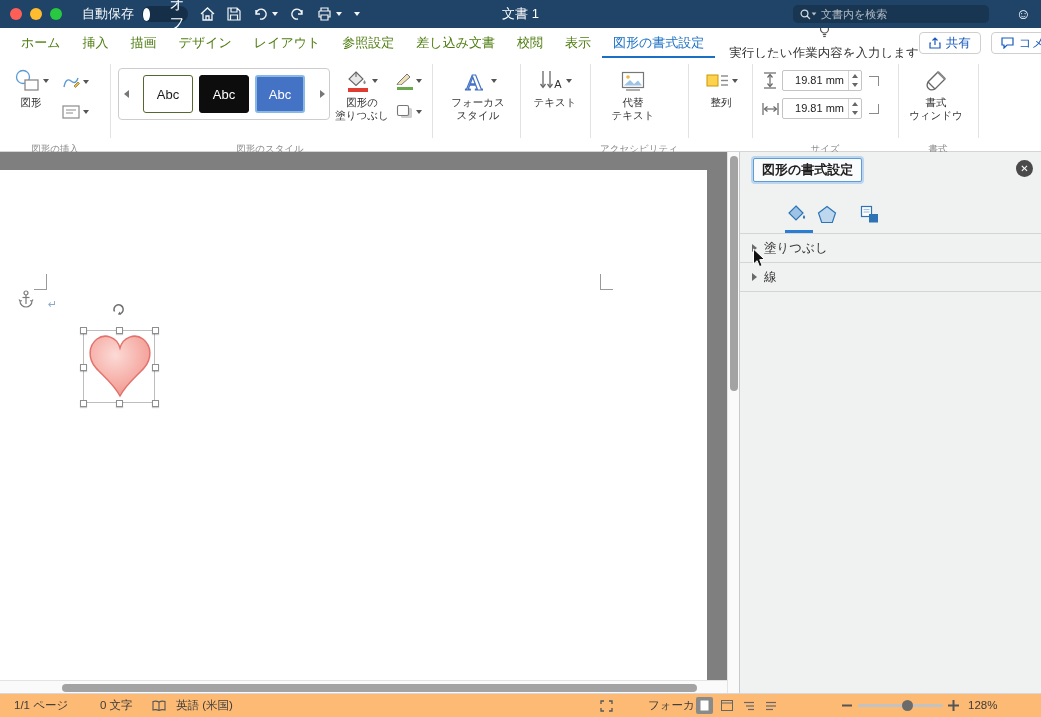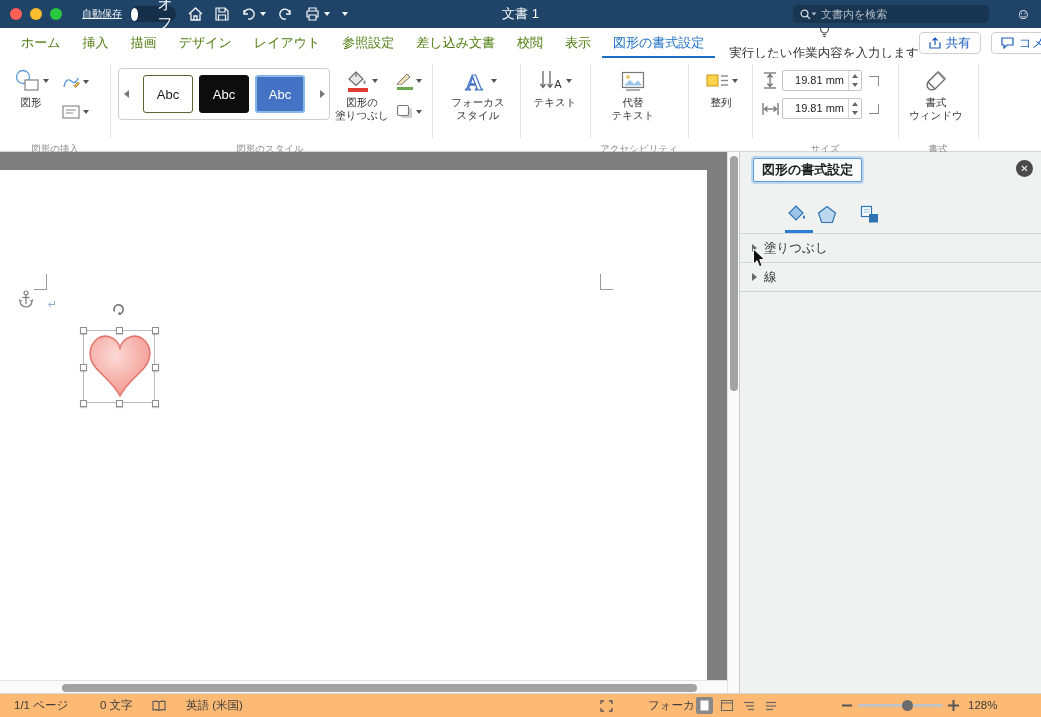--- a/index.html
+++ b/index.html
@@ -5,21 +5,21 @@
   * { margin:0; padding:0; box-sizing:border-box; }
   html,body { width:1041px; height:717px; overflow:hidden; }
   body { font-family:"Liberation Sans","DejaVu Sans",sans-serif; background:#fff; }
   .app { position:relative; width:1041px; height:717px; }
   .abs { position:absolute; }
 
   
   .titlebar { position:relative; height:28px; background:#1f4468; display:flex; align-items:center; padding:0 10px; color:#fff; }
   .light { width:12px; height:12px; border-radius:50%; display:inline-block; margin-right:8px; }
   .l-red{background:#ff5f57}.l-yel{background:#febc2e}.l-grn{background:#28c840}
-  .autosave-label { font-size:10px; margin:0 8px 0 12px; opacity:.95;text-decoration:underline; }
+  .autosave-label { font-size:13px; margin:0 8px 0 12px; opacity:.95; }
   .toggle { width:46px; height:16px; border-radius:9px; background:rgba(0,0,0,.30); display:flex; align-items:center; padding:1px; cursor:pointer; }
   .knob { width:13px; height:13px; border-radius:50%; background:#fff; }
   .tstate { font-size:15px; color:#fff; margin-left:19px; }
   .tb-btn { display:flex; align-items:center; margin-left:12px; opacity:.95; }
   .chv { width:0; height:0; border-left:3.5px solid transparent; border-right:3.5px solid transparent; border-top:4px solid currentColor; display:inline-block; }
   .tb-chv { margin-left:4px; color:#fff; }
   .doc-title { position:absolute; left:50%; transform:translateX(-50%); font-size:13px; font-weight:500; color:#fff; }
   .searchbox { position:absolute; right:52px; top:5px; width:196px; height:18px; background:rgba(0,0,0,.22); border-radius:5px; display:flex; align-items:center; padding:0 7px; }
   .searchbox input { background:transparent; border:none; outline:none; color:#fff; font-size:11px; width:140px; margin-left:4px; font-family:inherit; }
   .searchbox input::placeholder { color:rgba(255,255,255,.65); }
@@ -465,21 +465,21 @@
     </div>
   </div>
 
   <div class="statusbar">
     <span class="sb" style="left:14px;">1/1 ページ</span>
     <span class="sb" style="left:100px;">0 文字</span>
     <svg class="abs" style="left:152px; top:6px;" width="14" height="12" viewBox="0 0 14 12">
         <path d="M1 1.5 Q4 .5 7 2 Q10 .5 13 1.5 V10 Q10 9 7 10.5 Q4 9 1 10 Z" fill="none" stroke="#555" stroke-width="1.1"></path>
         <line x1="7" y1="2" x2="7" y2="10.5" stroke="#555" stroke-width="1.1"></line>
       </svg>
-    <span class="sb" style="left:186px;">英語 (米国)</span>
+    <span class="sb" style="left:176px;">英語 (米国)</span>
 
     <svg class="abs" style="left:600px; top:6px;" width="13" height="12" viewBox="0 0 13 12">
         <path d="M1 4 V1 H4 M9 1 H12 V4 M12 8 V11 H9 M4 11 H1 V8" fill="none" stroke="#555" stroke-width="1.3"></path>
       </svg>
     <span class="sb" style="left:648px;">フォーカス</span>
 
     <span class="viewbtn sel" style="left:696px;">
       <svg width="9" height="11" viewBox="0 0 9 11">
           <rect x=".5" y=".5" width="8" height="10" fill="#fff"></rect>
         </svg>

